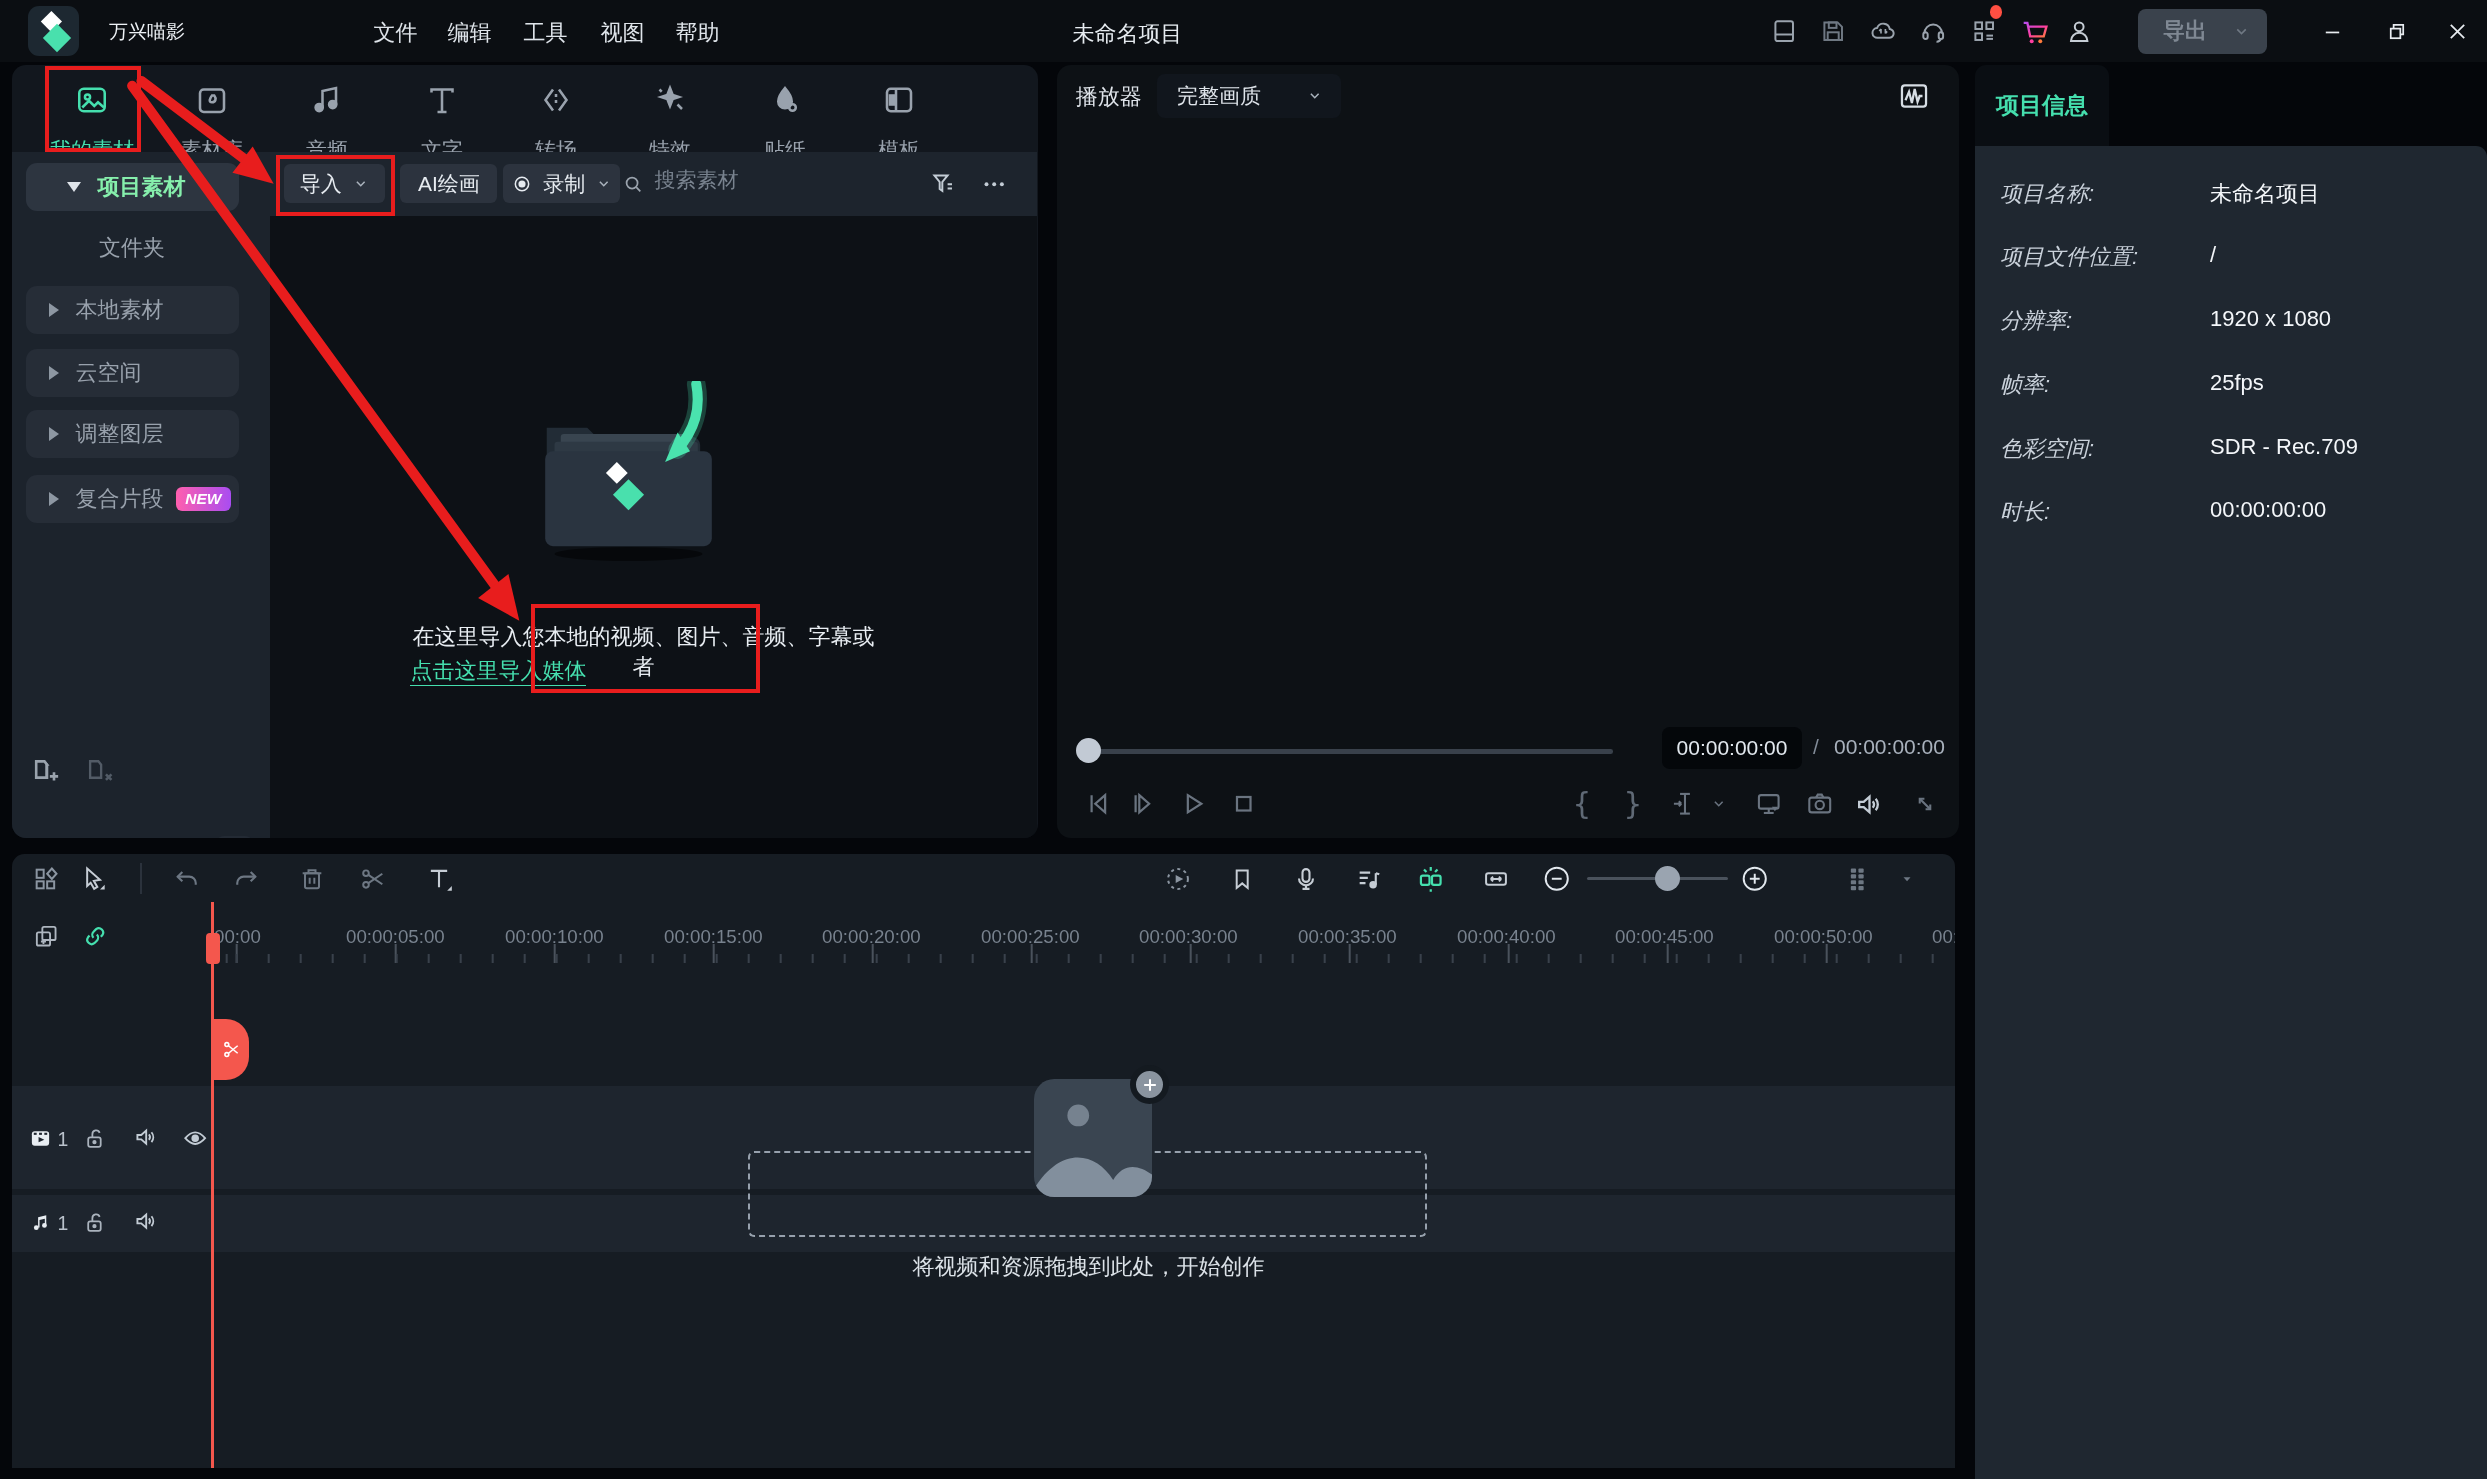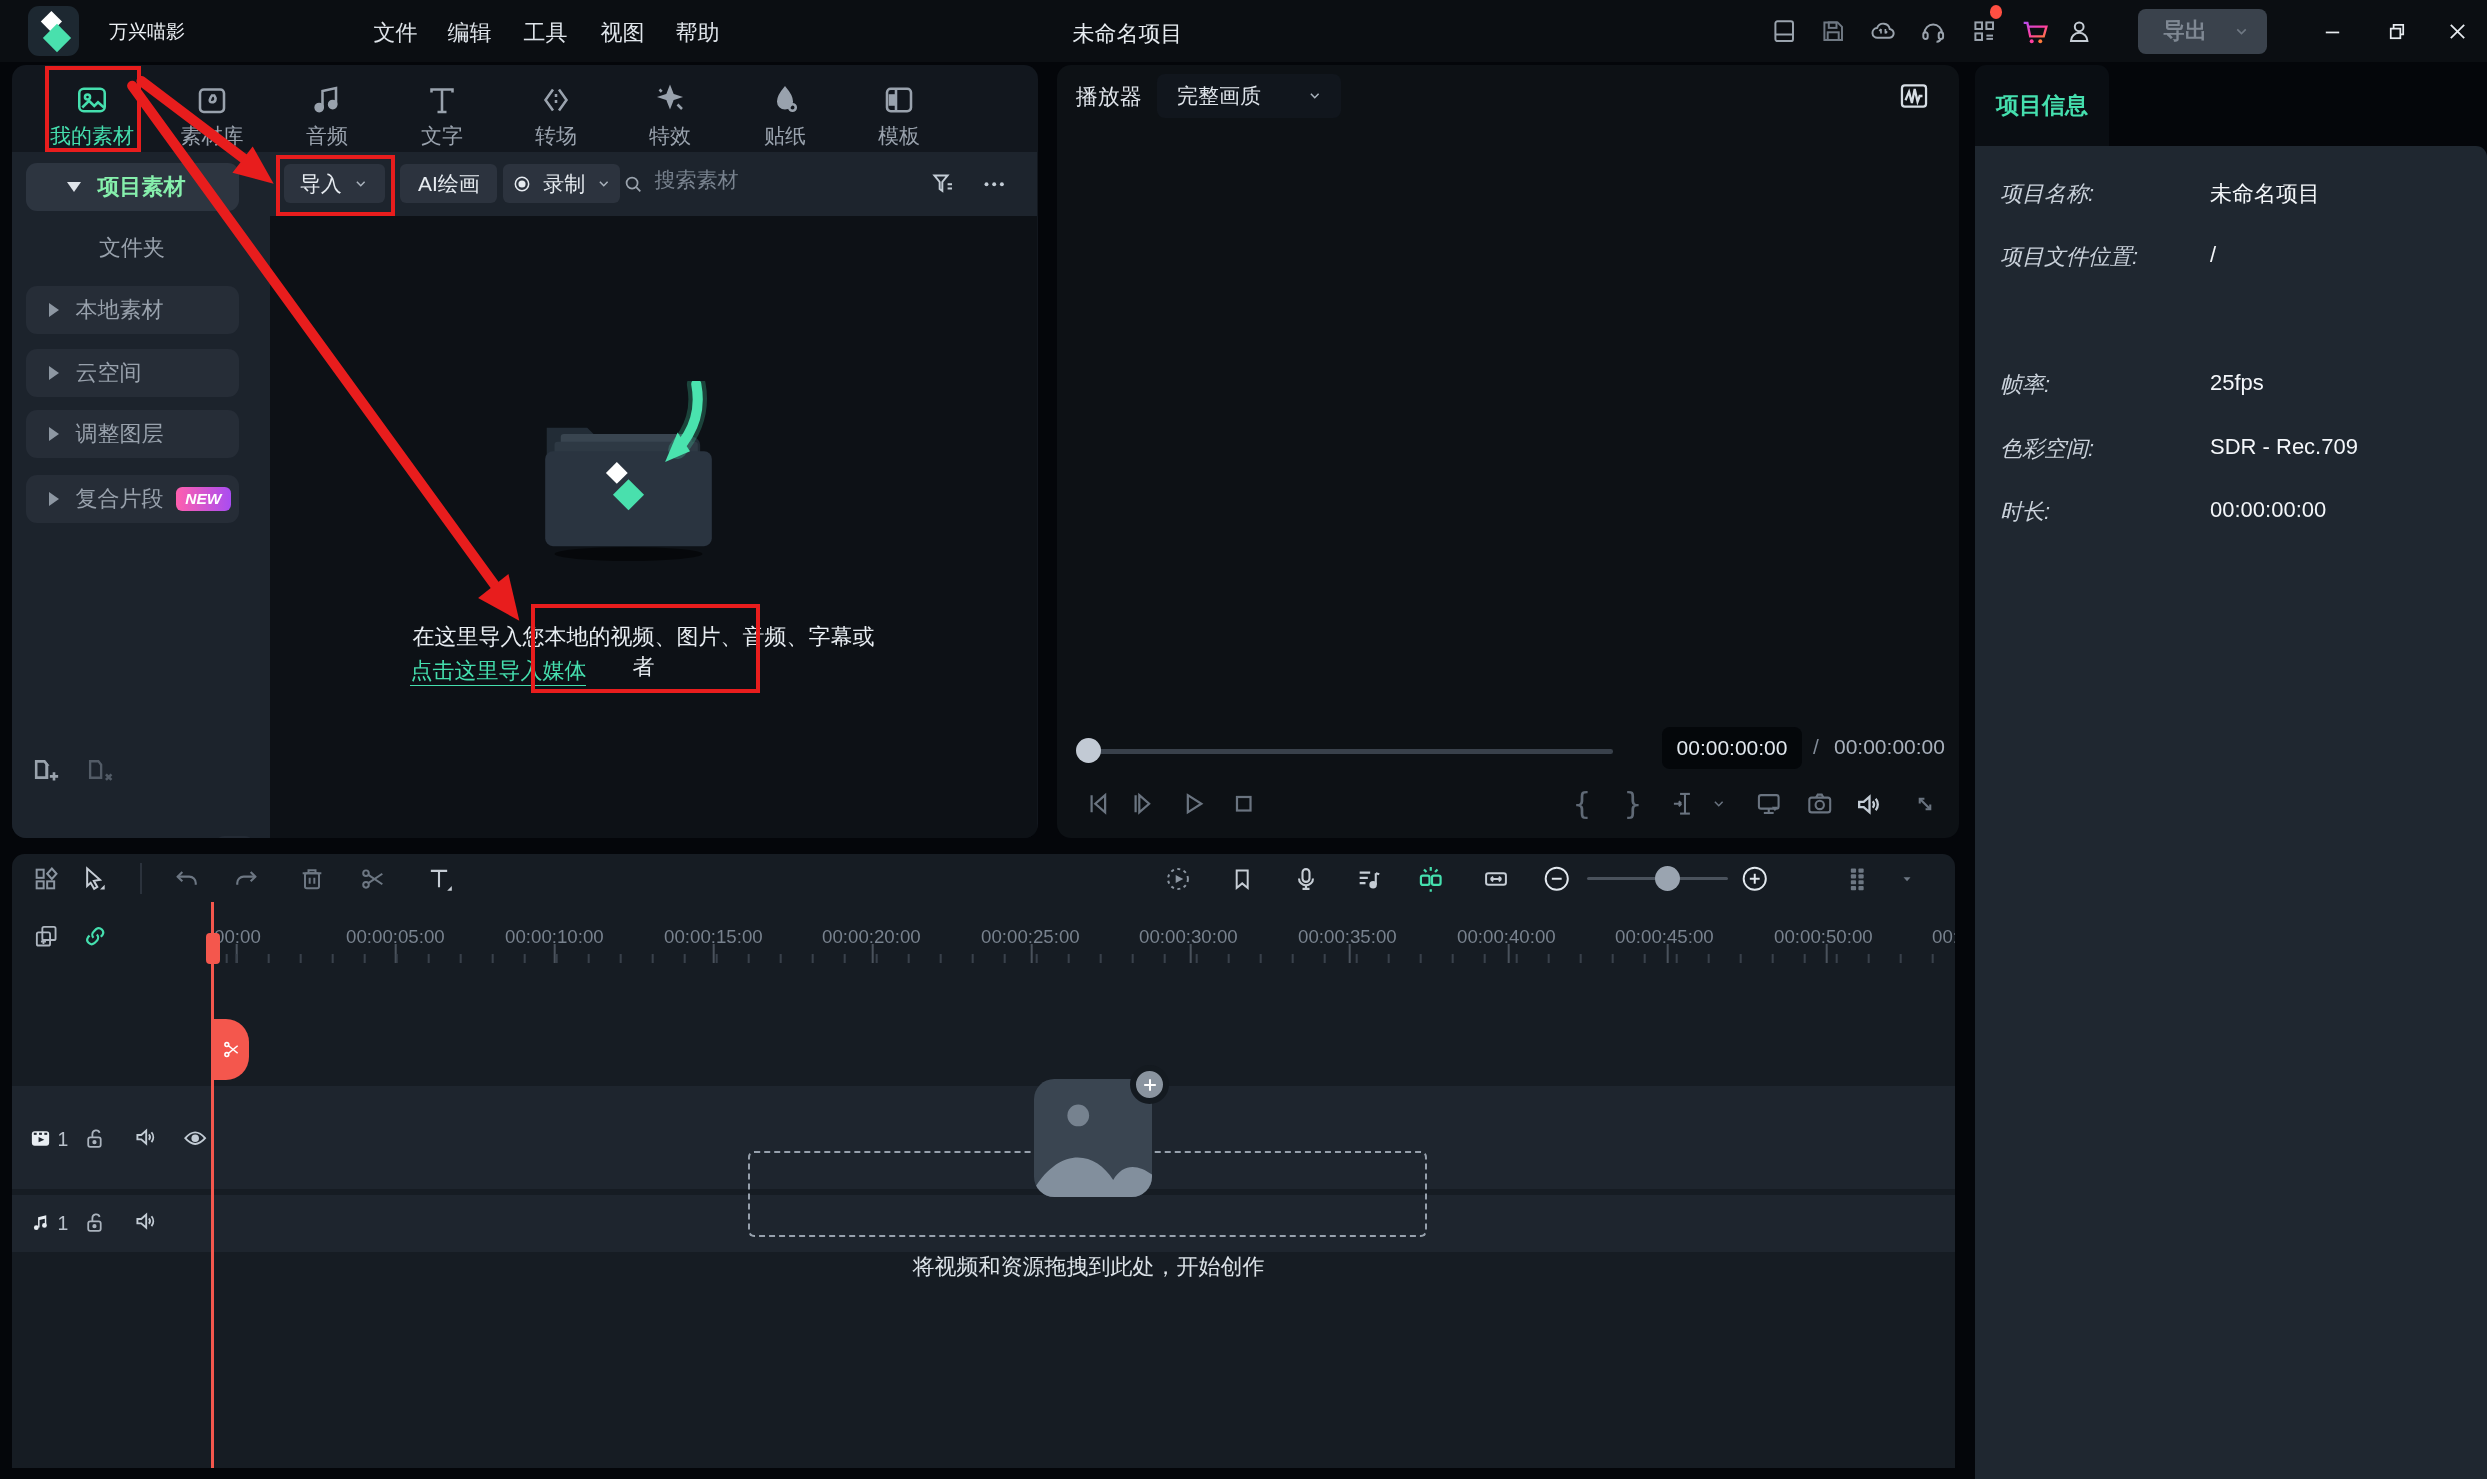--- a/index.html
+++ b/index.html
@@ -32,21 +32,21 @@
   .panel{position:absolute;border-radius:14px;overflow:hidden;}
   .media-panel{left:12.4px;top:65px;width:1026px;height:773px;background:#12171e;}
   .player-panel{left:1057px;top:65px;width:902px;height:773px;background:#0d1115;}
   .prop-tab{position:absolute;left:1975px;top:65px;width:134px;height:81px;background:#0a0e13;border-radius:11px 11px 0 0;
     display:flex;align-items:center;justify-content:center;}
   .prop-tab span{font-size:23px;font-weight:bold;color:var(--accent);}
   .prop-body{position:absolute;left:1975px;top:146px;width:512px;height:1333px;background:#1f2730;border-radius:0 11px 0 0;}
   .timeline-panel{left:12.4px;top:854px;width:1943px;height:614px;background:#161c23;border-radius:12.4px 12.4px 0 0;}
 
   
-  .tab{position:absolute;top:17px;width:115px;display:flex;flex-direction:column;align-items:center;gap:4px;color:#99a2ad;}
+  .tab{position:absolute;top:17px;width:115px;display:flex;flex-direction:column;align-items:center;gap:18px;color:#99a2ad;}
   .tab .tlabel{font-size:21px;}
   .tab.active{color:var(--accent);}
   .tab.active .tlabel{color:var(--accent);}
 
   
   .side-col{position:absolute;left:0;top:87px;width:258px;height:686px;background:#1c232c;}
   .pill{position:absolute;left:13.2px;width:213px;height:48px;border-radius:11px;background:#262d37;
     display:flex;align-items:center;font-size:22px;color:#98a1ac;}
   .pill .cap{margin-left:23px;margin-right:17px;width:0;height:0;}
   .cap-r{border-left:10px solid #8d97a2;border-top:7px solid transparent;border-bottom:7px solid transparent;}
@@ -480,20 +480,24 @@
 </div>
 <div class="prop-body">
   <div class="irow" style="top:33px">
     <span class="il">项目名称:</span>
     <span class="iv">未命名项目</span>
   </div>
   <div class="irow" style="top:96px">
     <span class="il">项目文件位置:</span>
     <span class="iv">/</span>
   </div>
+  <div class="irow" style="top:160px">
+    <span class="il">分辨率:</span>
+    <span class="iv">1920 x 1080</span>
+  </div>
   <div class="irow" style="top:224px">
     <span class="il">帧率:</span>
     <span class="iv">25fps</span>
   </div>
   <div class="irow" style="top:288px">
     <span class="il">色彩空间:</span>
     <span class="iv">SDR - Rec.709</span>
   </div>
   <div class="irow" style="top:351px">
     <span class="il">时长:</span>

